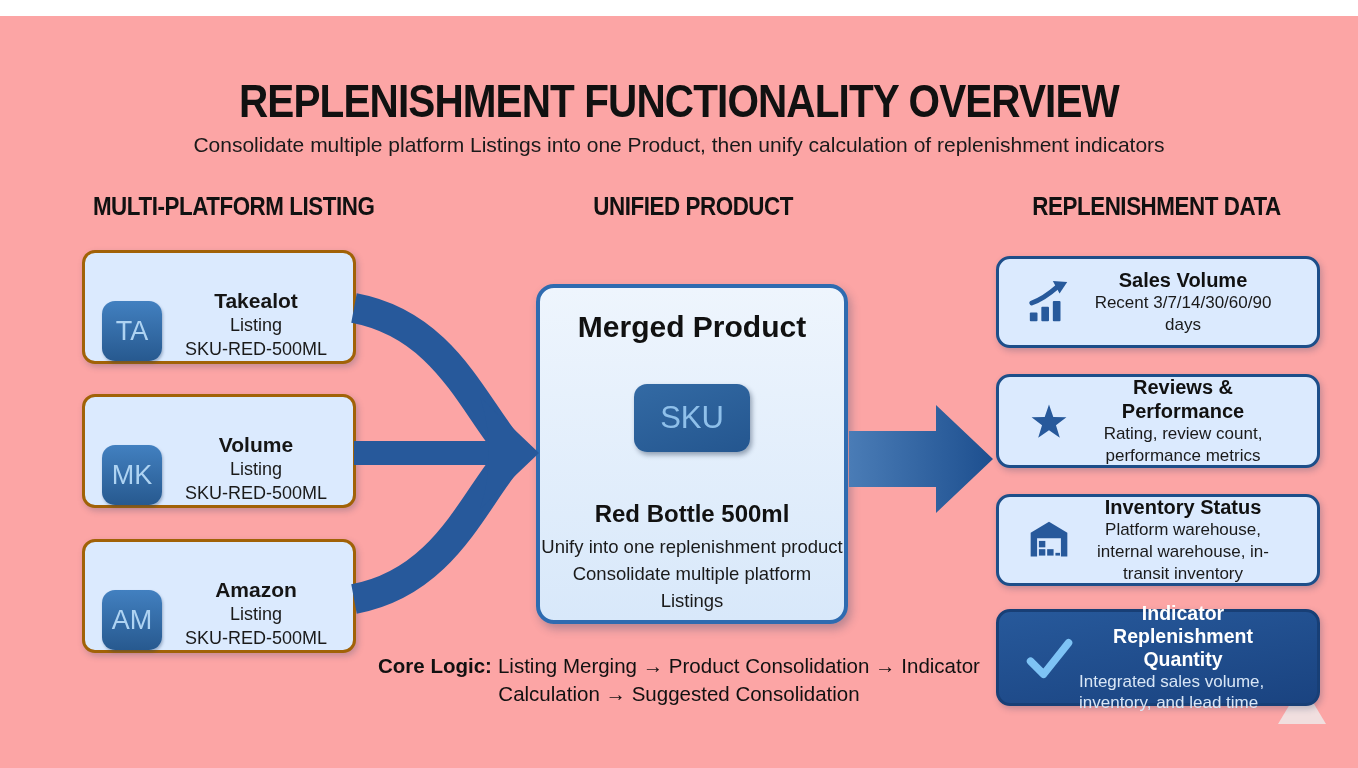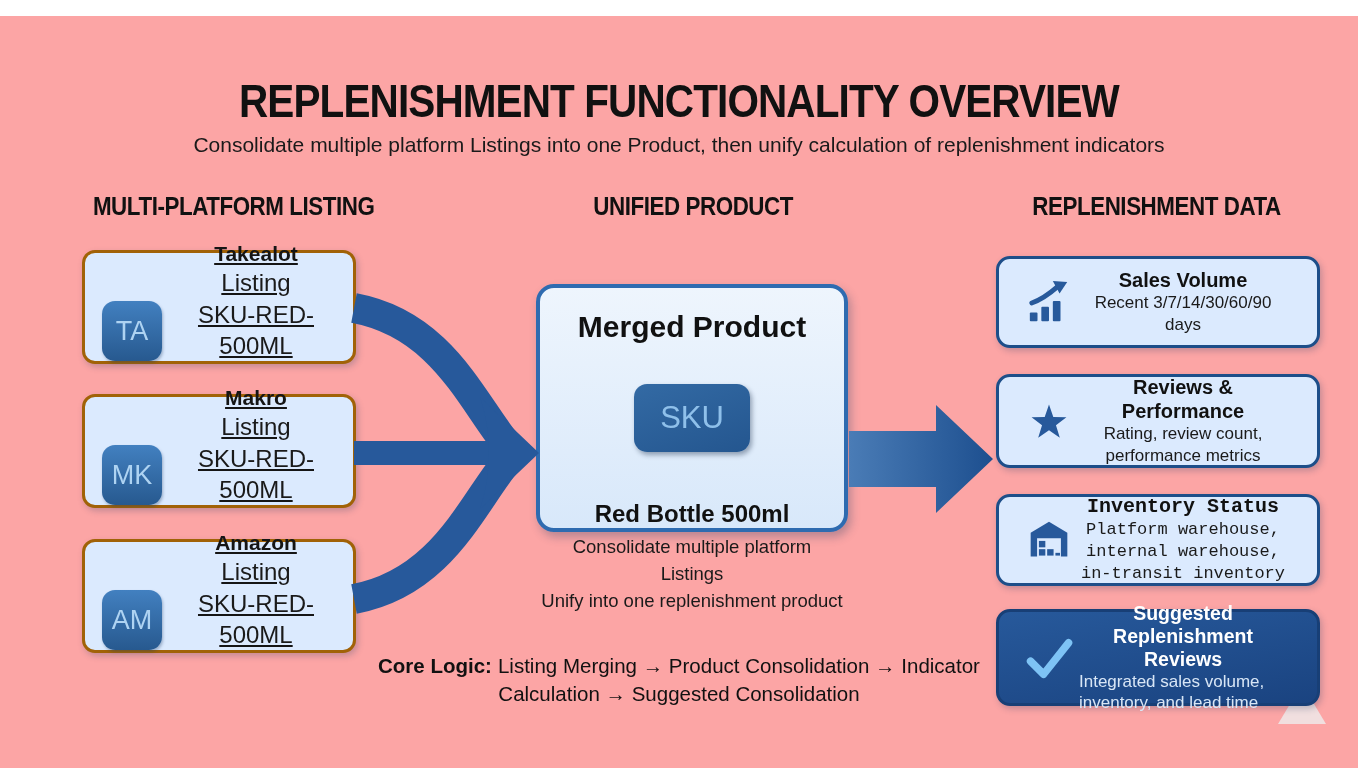--- a/index.html
+++ b/index.html
@@ -22,42 +22,42 @@
 
   
   .lcard { position: absolute; left: 82px; width: 274px; height: 114px; background: #dbeafe;
     border: 3px solid #a16207; border-radius: 13px; box-shadow: 2px 3px 6px rgba(30,60,100,.25);
     display: flex; align-items: flex-end; z-index: 2; }
   .c1 { top: 234px; } .c2 { top: 378px; } .c3 { top: 523px; }
   .pbadge { width: 60px; height: 60px; margin-left: 17px; border-radius: 13px; flex: 0 0 auto;
     background: linear-gradient(180deg, #4280c0, #27598f); color: #aed3f2; font-size: 27px;
     display: flex; align-items: center; justify-content: center;
     box-shadow: 1px 2px 3px rgba(30,60,100,.35); }
-  .ltext { flex: 1; text-align: center; line-height: 1.3; padding-right: 3px; text-decoration: underline; }
+  .ltext { flex: 1; text-align: center; line-height: 1.3; padding-right: 3px; }
   .lname { font-size: 21px; font-weight: bold; }
-  .ltype, .lsku { font-size: 24px; color: #1a1a1a; }
-
-  
-  .ccard { position: absolute; left: 536px; top: 268px; width: 312px; height: 248px;
+  .ltype, .lsku { font-size: 18px; color: #1a1a1a; }
+
+  
+  .ccard { position: absolute; left: 536px; top: 268px; width: 312px; height: 340px;
     background: linear-gradient(180deg, #eef5fd, #d8e8fa); border: 4px solid #2e6bb0;
     border-radius: 18px; box-shadow: 3px 5px 10px rgba(30,60,100,.3); z-index: 2; text-align: center; }
   .ctitle { margin-top: 22px; font-size: 30px; font-weight: bold; color: #111; }
   .sku-badge { width: 116px; height: 68px; margin: 40px auto 0; border-radius: 13px;
     background: linear-gradient(160deg, #336aa4, #24568f); color: #8fc0ea; font-size: 31px;
     display: flex; align-items: center; justify-content: center;
     box-shadow: 2px 3px 5px rgba(20,40,70,.4); }
   .cproduct { margin-top: 48px; font-size: 24px; font-weight: bold; color: #111; }
   .cdesc { margin-top: 5px; font-size: 18.5px; line-height: 27px; color: #1a1a1a; }
 
   
   .rcard { position: absolute; left: 996px; width: 324px; background: #dbeafe;
     border: 3px solid #1d4e89; border-radius: 14px; box-shadow: 2px 3px 6px rgba(30,60,100,.25);
     display: flex; align-items: center; z-index: 2; }
   .r1 { top: 240px; height: 92px; } .r2 { top: 358px; height: 94px; align-items: center; }
-  .r3 { top: 478px; height: 92px; font-family: Liberation Mono, monospace; } .r4 { top: 593px; height: 97px; }
+  .r3 { top: 478px; height: 92px; } .r4 { top: 593px; height: 97px; }
   .ricon { flex: 0 0 60px; margin-left: 20px; display: flex; align-items: center; justify-content: center; }
   .rtext { flex: 1; text-align: center; padding-right: 30px; }
   .rtitle { font-size: 20px; font-weight: bold; line-height: 24px; color: #111; }
   .rdesc { font-size: 17px; line-height: 22px; color: #1a1a1a; }
   .rcard.hl { background: linear-gradient(170deg, #27599b, #1a4380); border-color: #183f76; }
   .rcard.hl .rtitle { color: #ffffff; font-size: 19.5px; line-height: 23px; }
   .rcard.hl .rdesc { color: #d8e6f6; text-align: left; line-height: 21px; }
 
   
   .core { position: absolute; top: 636px; left: 0; width: 1358px; text-align: center;
@@ -94,41 +94,41 @@
     <div class="pbadge">TA</div>
     <div class="ltext">
       <div class="lname">Takealot</div>
       <div class="ltype">Listing</div>
       <div class="lsku">SKU-RED-500ML</div>
     </div>
   </div>
   <div class="lcard c2">
     <div class="pbadge">MK</div>
     <div class="ltext">
-      <div class="lname">Makro</div>
+      <div class="lname">Volume</div>
       <div class="ltype">Listing</div>
       <div class="lsku">SKU-RED-500ML</div>
     </div>
   </div>
   <div class="lcard c3">
     <div class="pbadge">AM</div>
     <div class="ltext">
       <div class="lname">Amazon</div>
       <div class="ltype">Listing</div>
       <div class="lsku">SKU-RED-500ML</div>
     </div>
   </div>
 
   <div class="ccard">
     <div class="ctitle">Merged Product</div>
     <div class="sku-badge">SKU</div>
     <div class="cproduct">Red Bottle 500ml</div>
     <div class="cdesc">
+      <div>Unify into one replenishment product</div>
       <div>Consolidate multiple platform Listings</div>
-      <div>Unify into one replenishment product</div>
     </div>
   </div>
 
   <div class="rcard r1">
     <div class="ricon">
       <svg viewBox="0 0 48 48" width="46" height="46">
         <rect x="4" y="35" width="8" height="9" rx="1" fill="#27599b"></rect>
         <rect x="16" y="29" width="8" height="15" rx="1" fill="#27599b"></rect>
         <rect x="28" y="23" width="8" height="21" rx="1" fill="#27599b"></rect>
         <path d="M6 25 C 15 22, 25 15, 33 8" stroke="#27599b" stroke-width="5" fill="none" stroke-linecap="round"></path>
@@ -169,21 +169,21 @@
     </div>
   </div>
 
   <div class="rcard r4 hl">
     <div class="ricon">
       <svg viewBox="0 0 48 48" width="52" height="52">
         <path d="M7 27 L19 39 L42 10" stroke="#7ec3f5" stroke-width="7" fill="none" stroke-linecap="round" stroke-linejoin="round"></path>
       </svg>
     </div>
     <div class="rtext">
-      <div class="rtitle">Suggested Replenishment Reviews</div>
+      <div class="rtitle">Indicator Replenishment Quantity</div>
       <div class="rdesc">Integrated sales volume, inventory, and lead time</div>
     </div>
   </div>
 
   <div class="core">
     <span class="bold">Core Logic:</span><span>Listing Merging → Product Consolidation → Indicator</span><br>
     <span>Calculation → Suggested Consolidation</span>
   </div>
 
   <div class="watermark"></div>

